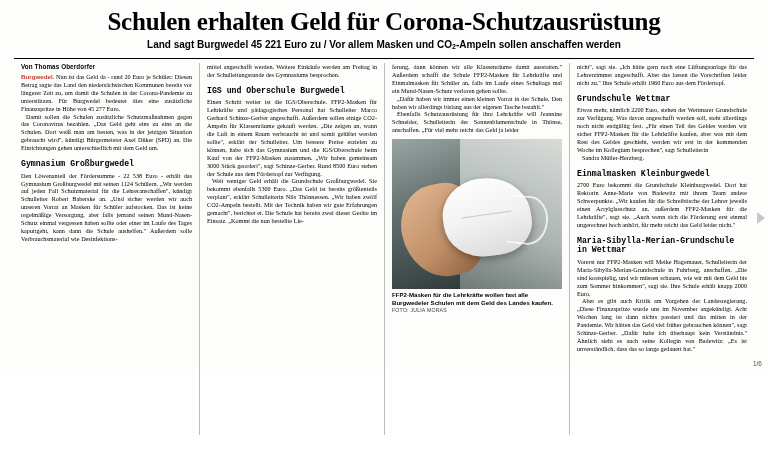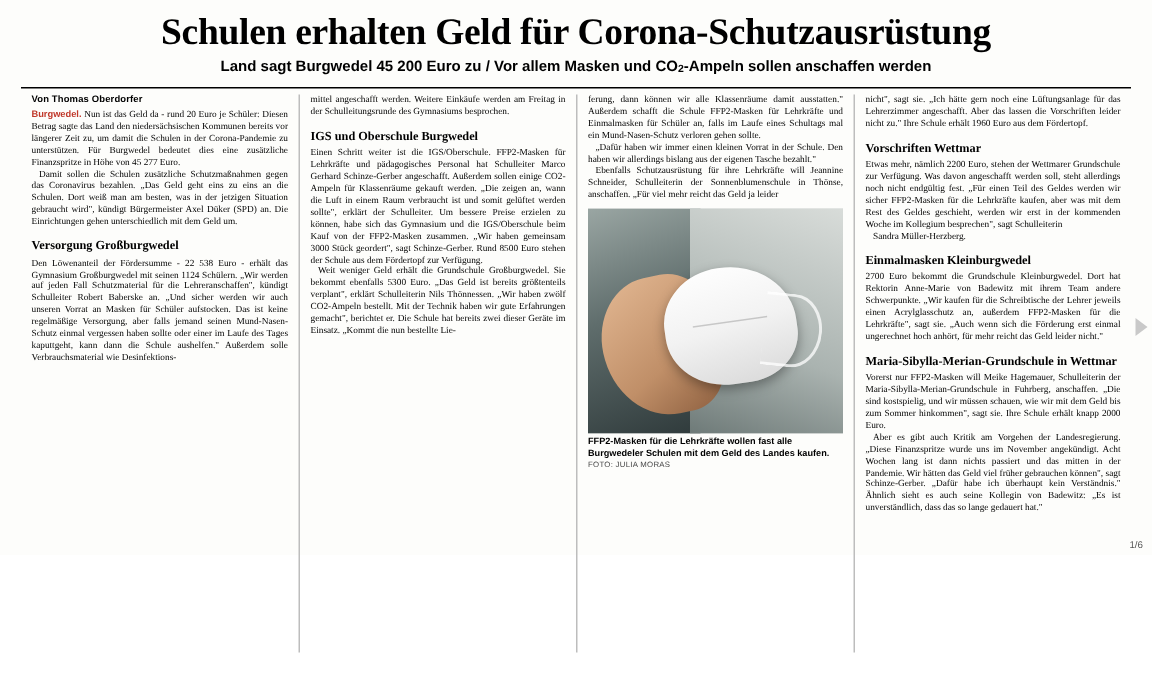--- a/index.html
+++ b/index.html
@@ -77,21 +77,21 @@
     hyphens: auto;
   }
   p.body + p.body { text-indent: 5px; }
   .lead-in {
     font-family: "Liberation Sans", sans-serif;
     font-weight: bold;
     font-size: 6.2px;
     color: #c0392b;
   }
   h2.sub-head {
-    font-family: Liberation Serif, serif;
+    font-family: Liberation Mono, monospace;
     font-weight: bold;
     font-size: 8.2px;
     line-height: 9.6px;
     margin: 7px 0 3px 0;
   }
   .photo-wrap {
     margin: 5px 0 2px 0;
   }
   .photo {
     width: 100%;
@@ -184,32 +184,32 @@
   }
 </style>
 </head>
 <body>
 
 <div class="page">
 
   <h1 class="headline">Schulen erhalten Geld für Corona-Schutzausrüstung</h1>
 
   <div class="subhead">
-    <span>Land sagt Burgwedel 45 200 Euro zu / Vor allem Masken und CO</span><span class="sub">2</span><span>-Ampeln sollen anschaffen werden</span>
+    <span>Land sagt Burgwedel 45 221 Euro zu / Vor allem Masken und CO</span><span class="sub">2</span><span>-Ampeln sollen anschaffen werden</span>
   </div>
 
   <div class="rule"></div>
 
   <div class="columns">
 
     <div class="col">
       <div class="byline">Von Thomas Oberdorfer</div>
       <p class="body"><span class="lead-in">Burgwedel.</span><span> Nun ist das Geld da - rund 20 Euro je Schüler: Diesen Betrag sagte das Land den niedersächsischen Kommunen bereits vor längerer Zeit zu, um damit die Schulen in der Corona-Pandemie zu unterstützen. Für Burgwedel bedeutet dies eine zusätzliche Finanzspritze in Höhe von 45 277 Euro.</span></p>
       <p class="body">Damit sollen die Schulen zusätzliche Schutzmaßnahmen gegen das Coronavirus bezahlen. „Das Geld geht eins zu eins an die Schulen. Dort weiß man am besten, was in der jetzigen Situation gebraucht wird", kündigt Bürgermeister Axel Düker (SPD) an. Die Einrichtungen gehen unterschiedlich mit dem Geld um.</p>
-      <h2 class="sub-head">Versorgung Großburgwedel</h2>
+      <h2 class="sub-head">Gymnasium Großburgwedel</h2>
       <p class="body">Den Löwenanteil der Fördersumme - 22 538 Euro - erhält das Gymnasium Großburgwedel mit seinen 1124 Schülern. „Wir werden auf jeden Fall Schutzmaterial für die Lehreranschaffen", kündigt Schulleiter Robert Baberske an. „Und sicher werden wir auch unseren Vorrat an Masken für Schüler aufstocken. Das ist keine regelmäßige Versorgung, aber falls jemand seinen Mund-Nasen-Schutz einmal vergessen haben sollte oder einer im Laufe des Tages kaputtgeht, kann dann die Schule aushelfen." Außerdem solle Verbrauchsmaterial wie Desinfektions-</p>
     </div>
 
     <div class="col">
       <p class="body">mittel angeschafft werden. Weitere Einkäufe werden am Freitag in der Schulleitungsrunde des Gymnasiums besprochen.</p>
       <h2 class="sub-head">IGS und Oberschule Burgwedel</h2>
       <p class="body"><span>Einen Schritt weiter ist die IGS/Oberschule. FFP2-Masken für Lehrkräfte und pädagogisches Personal hat Schulleiter Marco Gerhard Schinze-Gerber angeschafft. Außerdem sollen einige CO</span><span class="sub">2</span><span>-Ampeln für Klassenräume gekauft werden. „Die zeigen an, wann die Luft in einem Raum verbraucht ist und somit gelüftet werden sollte", erklärt der Schulleiter. Um bessere Preise erzielen zu können, habe sich das Gymnasium und die IGS/Oberschule beim Kauf von der FFP2-Masken zusammen. „Wir haben gemeinsam 3000 Stück geordert", sagt Schinze-Gerber. Rund 8500 Euro stehen der Schule aus dem Fördertopf zur Verfügung.</span></p>
       <p class="body"><span>Weit weniger Geld erhält die Grundschule Großburgwedel. Sie bekommt ebenfalls 5300 Euro. „Das Geld ist bereits größtenteils verplant", erklärt Schulleiterin Nils Thönnessen. „Wir haben zwölf CO</span><span class="sub">2</span><span>-Ampeln bestellt. Mit der Technik haben wir gute Erfahrungen gemacht", berichtet er. Die Schule hat bereits zwei dieser Geräte im Einsatz. „Kommt die nun bestellte Lie-</span></p>
     </div>
 
@@ -225,21 +225,21 @@
           <div class="mask"></div>
           <div class="strap"></div>
         </div>
         <div class="caption">FFP2-Masken für die Lehrkräfte wollen fast alle Burgwedeler Schulen mit dem Geld des Landes kaufen.</div>
         <div class="credit">FOTO: JULIA MORAS</div>
       </div>
     </div>
 
     <div class="col">
       <p class="body">nicht", sagt sie. „Ich hätte gern noch eine Lüftungsanlage für das Lehrerzimmer angeschafft. Aber das lassen die Vorschriften leider nicht zu." Ihre Schule erhält 1960 Euro aus dem Fördertopf.</p>
-      <h2 class="sub-head">Vorschriften Wettmar</h2>
+      <h2 class="sub-head">Grundschule Wettmar</h2>
       <p class="body">Etwas mehr, nämlich 2200 Euro, stehen der Wettmarer Grundschule zur Verfügung. Was davon angeschafft werden soll, steht allerdings noch nicht endgültig fest. „Für einen Teil des Geldes werden wir sicher FFP2-Masken für die Lehrkräfte kaufen, aber was mit dem Rest des Geldes geschieht, werden wir erst in der kommenden Woche im Kollegium besprechen", sagt Schulleiterin</p>
       <p class="body">Sandra Müller-Herzberg.</p>
       <h2 class="sub-head">Einmalmasken Kleinburgwedel</h2>
       <p class="body">2700 Euro bekommt die Grundschule Kleinburgwedel. Dort hat Rektorin Anne-Marie von Badewitz mit ihrem Team andere Schwerpunkte. „Wir kaufen für die Schreibtische der Lehrer jeweils einen Acrylglasschutz an, außerdem FFP2-Masken für die Lehrkräfte", sagt sie. „Auch wenn sich die Förderung erst einmal ungerechnet hoch anhört, für mehr reicht das Geld leider nicht."</p>
       <h2 class="sub-head">Maria-Sibylla-Merian-Grundschule in Wettmar</h2>
       <p class="body">Vorerst nur FFP2-Masken will Meike Hagemauer, Schulleiterin der Maria-Sibylla-Merian-Grundschule in Fuhrberg, anschaffen. „Die sind kostspielig, und wir müssen schauen, wie wir mit dem Geld bis zum Sommer hinkommen", sagt sie. Ihre Schule erhält knapp 2000 Euro.</p>
       <p class="body">Aber es gibt auch Kritik am Vorgehen der Landesregierung. „Diese Finanzspritze wurde uns im November angekündigt. Acht Wochen lang ist dann nichts passiert und das mitten in der Pandemie. Wir hätten das Geld viel früher gebrauchen können", sagt Schinze-Gerber. „Dafür habe ich überhaupt kein Verständnis." Ähnlich sieht es auch seine Kollegin von Badewitz: „Es ist unverständlich, dass das so lange gedauert hat."</p>
     </div>
 
   </div>

